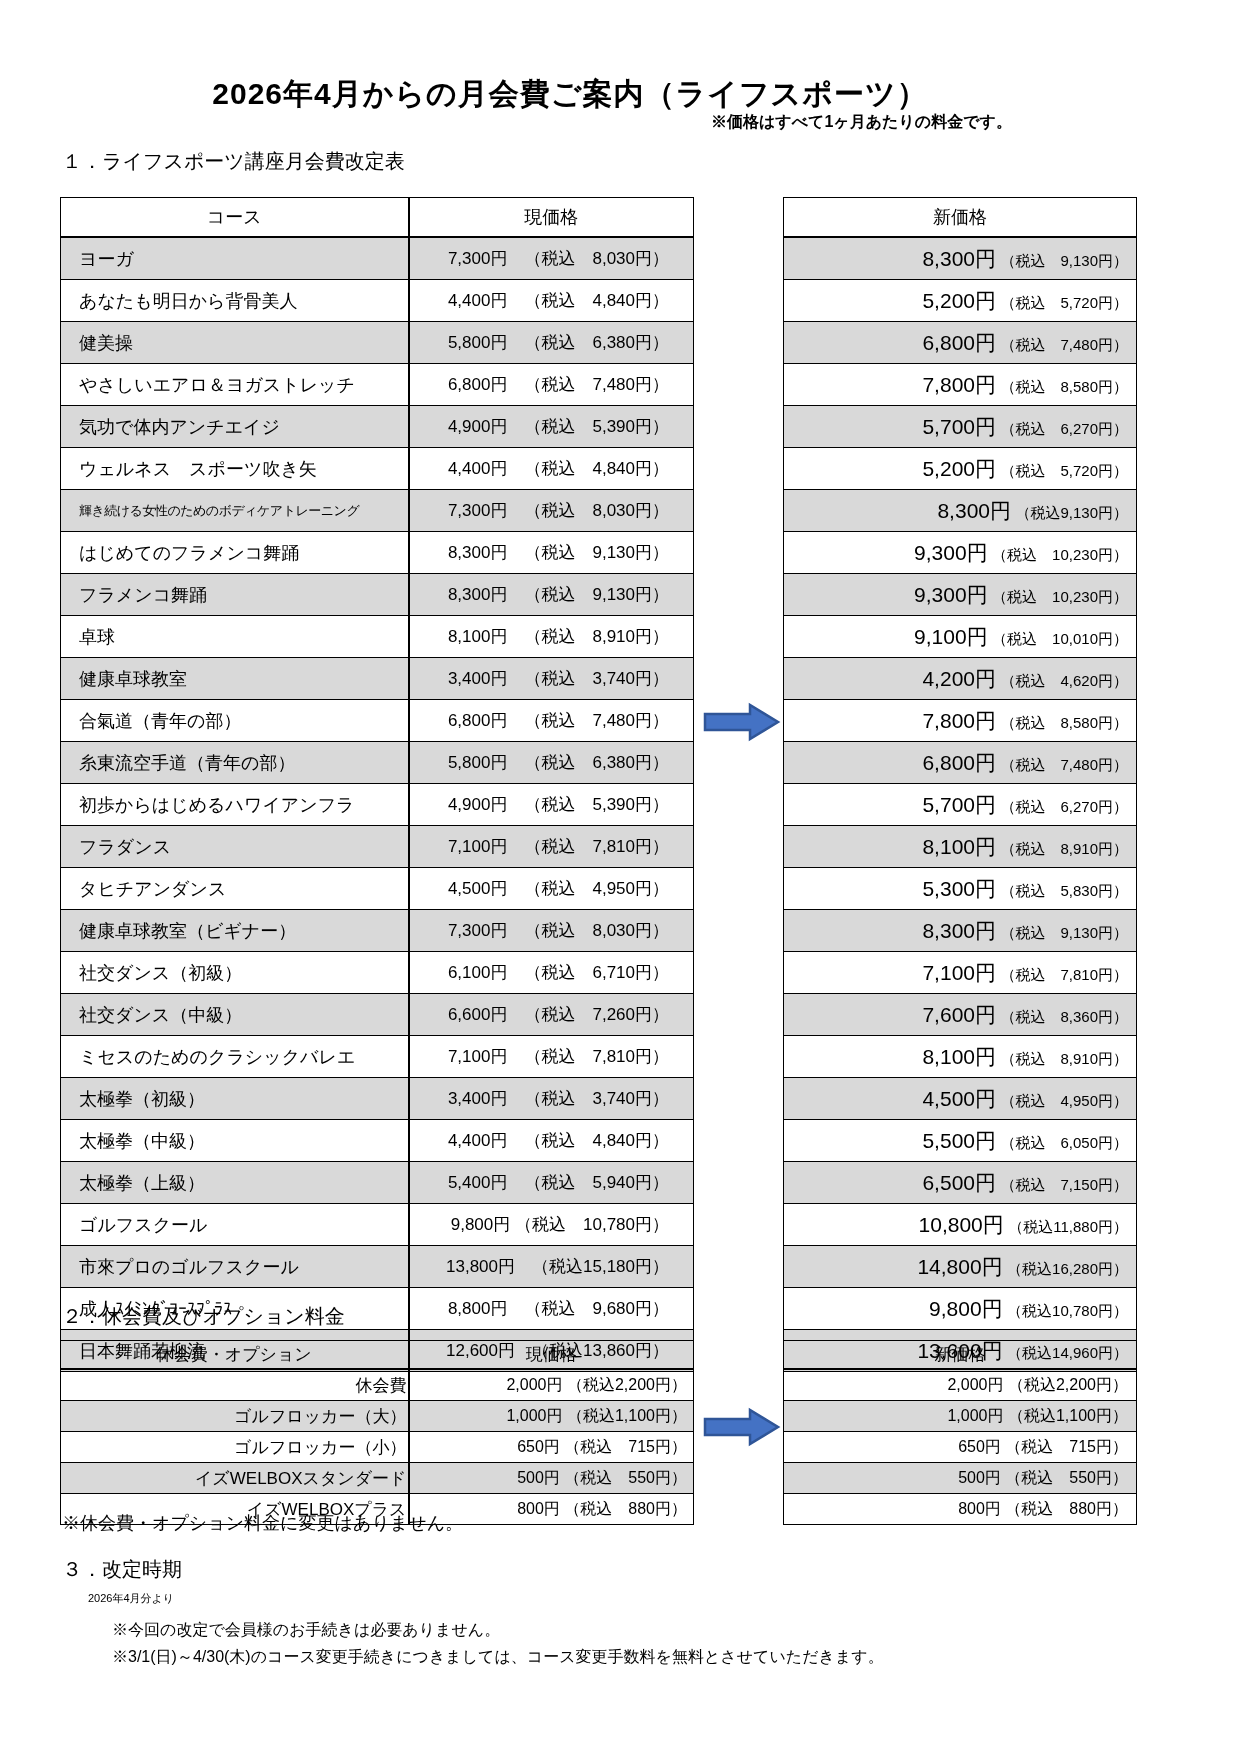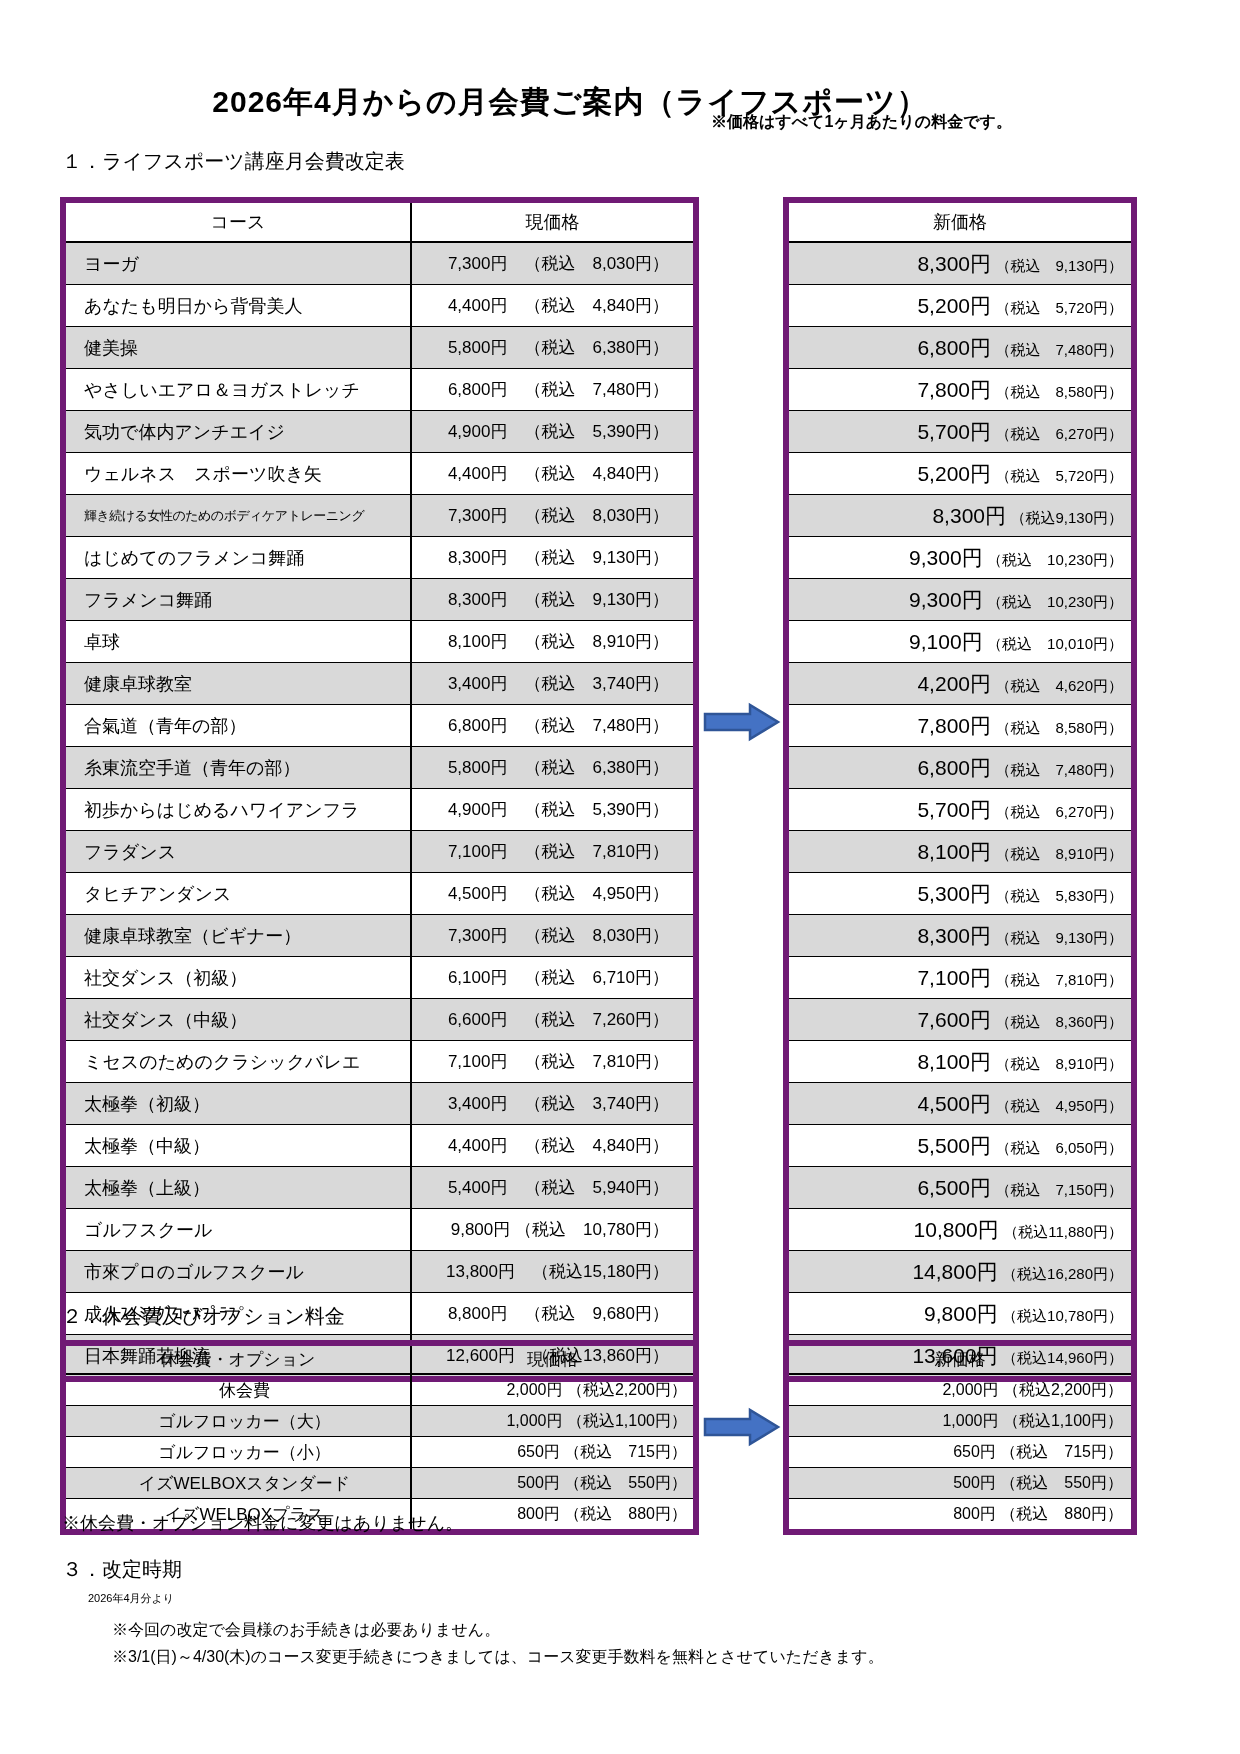--- a/index.html
+++ b/index.html
@@ -5,33 +5,33 @@
   html,body { margin:0; padding:0; background:#ffffff; }
   .page {
     position:relative; width:1240px; height:1754px; background:#ffffff;
     font-family:"Liberation Sans", sans-serif; color:#000;
     overflow:hidden;
   }
   .abs { position:absolute; }
 
   .title {
     left:0; top:74px; width:1140px; text-align:center;
-    font-size:30px; font-weight:bold; letter-spacing:1px; white-space:nowrap;margin-top:8px;
+    font-size:30px; font-weight:bold; letter-spacing:1px; white-space:nowrap;
   }
   .price-note {
     top:112px; right:228px; font-size:16px; font-weight:bold; white-space:nowrap;
   }
   .sec-heading { left:62px; font-size:20px; white-space:nowrap; }
   #sec1-heading { top:148px; }
   #sec2-heading { top:1303px; }
   #sec3-heading { top:1556px; }
 
   table { position:absolute; border-collapse:collapse; table-layout:fixed; }
   th, td { border:1px solid #000; vertical-align:middle; overflow:hidden; white-space:nowrap; }
-  table { border:6px solid #701a75; }
+  table { border:1px solid #701a75; }
   thead th { border-bottom:2px solid #000; text-align:center; font-weight:normal; }
   .shaded { background:#d9d9d9; }
 
   
   .t1l { left:60px; top:197px; width:633px; }
   .t1l col.c-course { width:348px; }
   .t1l col.c-price  { width:285px; }
   .t1l th { height:36px; font-size:18px; }
   .t1l td { height:39px; }
   .t1l th:first-child, .t1l td:first-child { border-right:2px solid #000; }
@@ -45,21 +45,21 @@
   .t1r .base { font-weight:normal; font-size:21px; }
   .t1r .tax  { font-size:15px; }
 
   
   .t2l { left:60px; top:1340px; width:633px; }
   .t2l col.c-item  { width:348px; }
   .t2l col.c-price { width:285px; }
   .t2l th { height:25px; font-size:17px; }
   .t2l td { height:28px; }
   .t2l th:first-child, .t2l td:first-child { border-right:2px solid #000; }
-  .t2l td.item { font-size:17px; padding-left:14px; text-align:center; }
+  .t2l td.item { font-size:17px; padding-left:14px; text-align:right; }
   .t2l td.price { font-size:16px; text-align:right; padding-right:6px; }
 
   .t2r { left:783px; top:1340px; width:354px; }
   .t2r th { height:25px; font-size:17px; }
   .t2r td { height:28px; font-size:16px; text-align:right; padding-right:8px; }
 
   
   .arrow { width:78px; height:40px; }
   #arrow1 { left:703px; top:702px; }
   #arrow2 { left:703px; top:1407px; }

